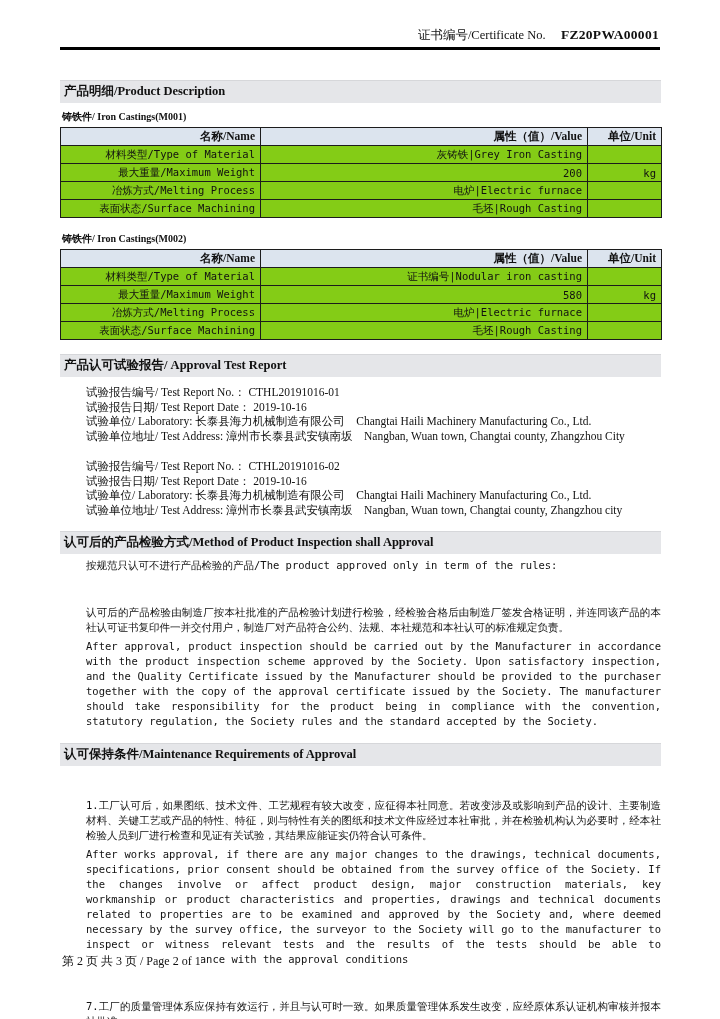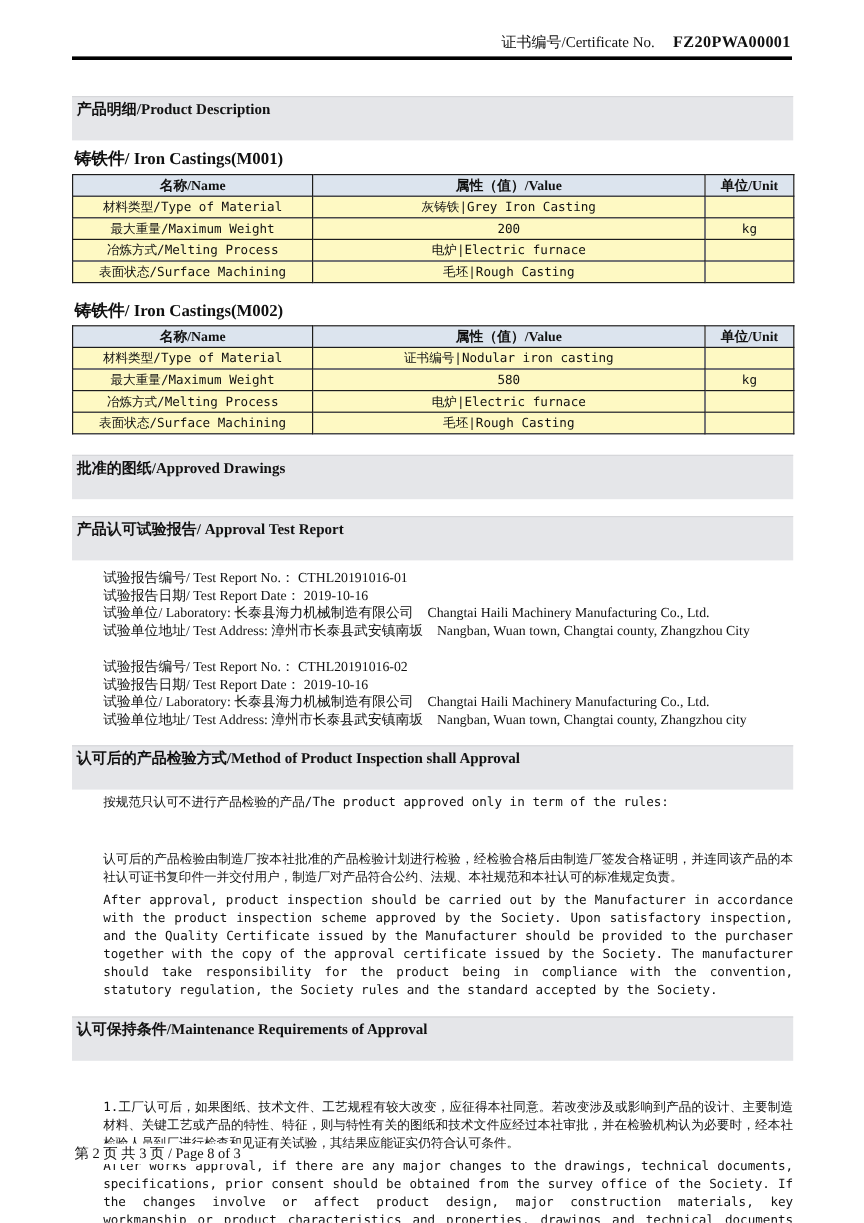--- a/index.html
+++ b/index.html
@@ -7,30 +7,30 @@
     width:720px;height:1019px;background:#ffffff;color:#111;
     font-family:"Liberation Serif", serif;position:relative;overflow:hidden;
   }
   .doc-header{position:absolute;top:27px;right:61px;font-size:13px;white-space:nowrap;}
   .cert-label{font-size:12.5px;}
   .cert-no{font-weight:bold;font-size:13.5px;letter-spacing:.3px;margin-left:12px;}
   .top-rule{position:absolute;top:47px;left:60px;width:600px;height:3px;background:#000;}
   .content{position:absolute;top:80px;left:60px;width:601px;}
   .section-bar{
     background:#e5e6e9;border-top:1px solid #d6d7da;
-    font-weight:bold;font-size:12.5px;padding:2px 4px 17px 4px;margin-top:14px;
+    font-weight:bold;font-size:12.5px;padding:2px 4px 3px 4px;margin-top:14px;
   }
   .section-bar.first{margin-top:0;}
-  .tbl-caption{font-weight:bold;font-size:14px;margin:7px 0 3px 2px;}
+  .tbl-caption{font-weight:bold;font-size:10px;margin:7px 0 3px 2px;}
   table{border-collapse:collapse;width:100%;table-layout:fixed;
         font-family:"DejaVu Sans Mono", monospace;font-size:10.5px;}
   col.c-name{width:200px;} col.c-value{width:327px;} col.c-unit{width:74px;}
-  th,td{border:1px solid #1c1c1c;padding:1px 5px;height:15px;text-align:center;overflow:hidden;white-space:nowrap;}
+  th,td{border:1px solid #1c1c1c;padding:1px 5px;height:15px;text-align:right;overflow:hidden;white-space:nowrap;}
   th{background:#dce4ee;font-weight:bold;font-family:"Liberation Serif", serif;font-size:11.5px;}
-  td{background:#fef9c3;}
+  td{background:#84cc16;}
   .plain-line{font-size:11.5px;margin:7px 0 7px 26px;}
   .report-block{font-size:11.5px;line-height:14.5px;margin:8px 0 10px 26px;}
   .report-block div{white-space:nowrap;}
   .body-par{
     font-family:"DejaVu Sans Mono", monospace;font-size:10.5px;line-height:15px;
     margin:4px 0 2px 26px;text-align:justify;
   }
   .body-par.cn{font-family:"DejaVu Sans Mono", monospace;margin-top:32px;}
   .par-group{margin-top:4px;}
   .footer{position:absolute;top:953px;left:62px;font-size:12px;background:#fff;}
@@ -113,21 +113,20 @@
       <td></td>
     </tr>
     <tr>
       <td>表面状态/Surface Machining</td>
       <td>毛坯|Rough Casting</td>
       <td></td>
     </tr>
   </tbody>
     </table>
 
-  <div class="section-bar" style="margin-top:17px;">批准的图纸/Approved Drawings</div>
 
   <div class="section-bar">产品认可试验报告/ Approval Test Report</div>
 
   <div class="report-block">
     <div>试验报告编号/ Test Report No.：  CTHL20191016-01</div>
     <div>试验报告日期/ Test Report Date：  2019-10-16</div>
     <div>试验单位/ Laboratory: 长泰县海力机械制造有限公司　Changtai Haili Machinery Manufacturing Co., Ltd.</div>
     <div>试验单位地址/ Test Address: 漳州市长泰县武安镇南坂　Nangban, Wuan town, Changtai county, Zhangzhou City</div>
   </div>
 
@@ -149,13 +148,13 @@
   <div class="par-group">
     <div class="body-par cn">1.工厂认可后，如果图纸、技术文件、工艺规程有较大改变，应征得本社同意。若改变涉及或影响到产品的设计、主要制造材料、关键工艺或产品的特性、特征，则与特性有关的图纸和技术文件应经过本社审批，并在检验机构认为必要时，经本社检验人员到厂进行检查和见证有关试验，其结果应能证实仍符合认可条件。</div>
     <div class="body-par">After works approval, if there are any major changes to the drawings, technical documents, specifications, prior consent should be obtained from the survey office of the Society. If the changes involve or affect product design, major construction materials, key workmanship or product characteristics and properties, drawings and technical documents related to properties are to be examined and approved by the Society and, where deemed necessary by the survey office, the surveyor to the Society will go to the manufacturer to inspect or witness relevant tests and the results of the tests should be able to demonstrate compliance with the approval conditions</div>
     <div class="body-par cn">7.工厂的质量管理体系应保持有效运行，并且与认可时一致。如果质量管理体系发生改变，应经原体系认证机构审核并报本社批准。</div>
     <div class="body-par">The quality management system of the factory shall be ensure effective operation, and shall be the same as the situation of approval. If there are any changes to the quality management system, auditing of the original certification organization for quality management system and the society's approval shall be obtained.</div>
 
   </div>
 
 </div>
 
-<div class="footer">第 2 页 共 3 页 / Page 8 of 3</div>
+<div class="footer">第 2 页 共 3 页 / Page 2 of 1</div>
 
 </body></html>

